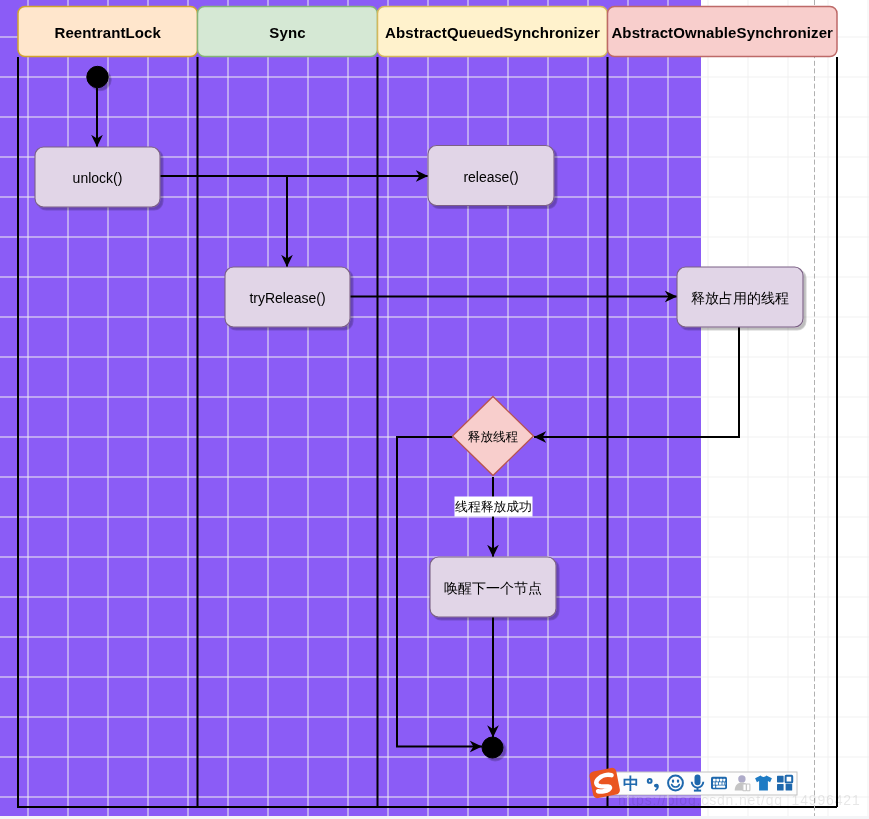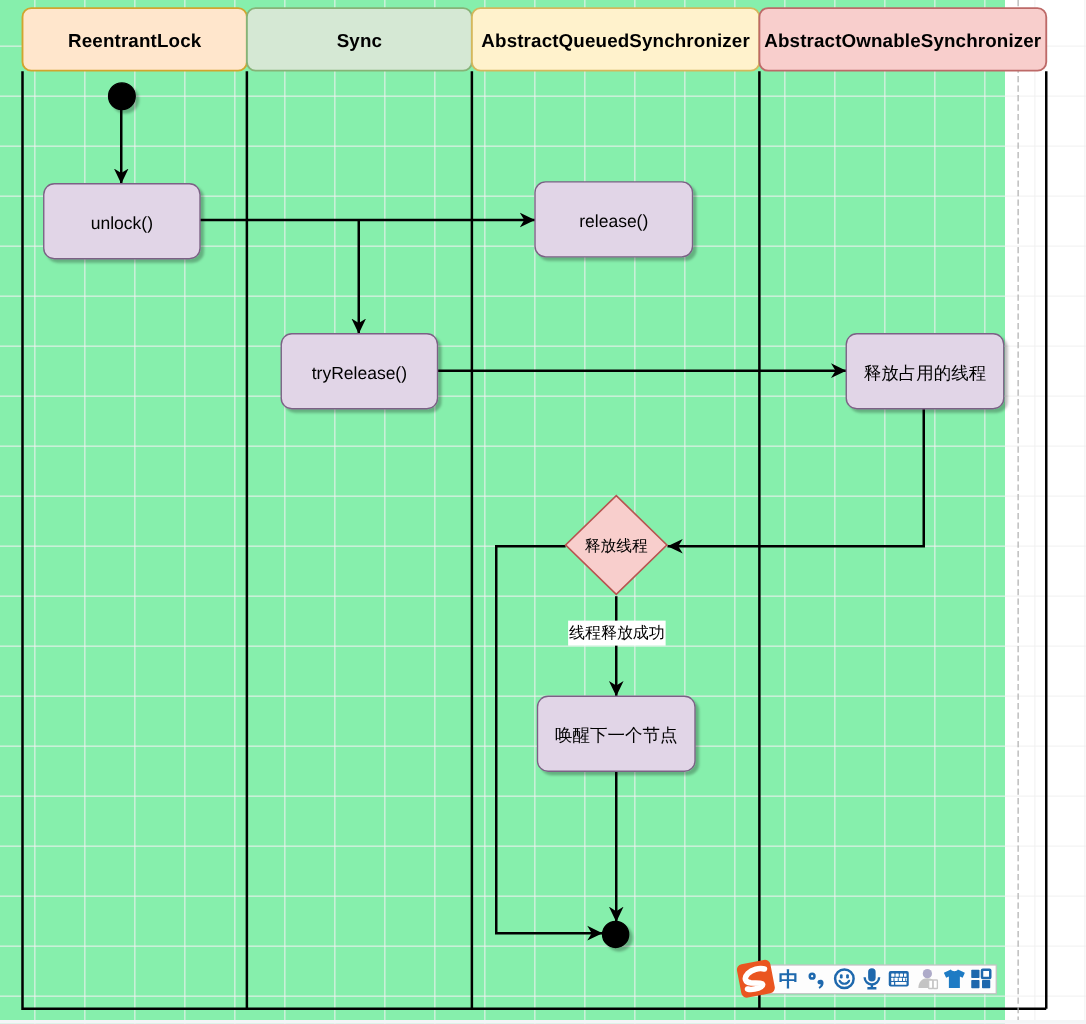--- a/index.html
+++ b/index.html
@@ -1,19 +1,19 @@
 <!DOCTYPE html>
 <html><head>
 <meta charset="utf-8">
 <title>UML Activity Diagram</title>
 <style>
   html,body{margin:0;padding:0;background:#ffffff;}
   body{width:869px;height:819px;overflow:hidden;
        font-family:"Liberation Sans","DejaVu Sans",sans-serif;}
-  #canvas{position:absolute;left:0;top:0;width:804px;height:819px;background:#86efac;}
+  #canvas{position:absolute;left:0;top:0;width:701px;height:819px;background:#8b5cf6;}
   .grid{position:absolute;left:0;top:0;width:869px;height:819px;
      background-image:
        linear-gradient(to right, #f0f0f0 1px, transparent 1px),
        linear-gradient(to bottom, #f0f0f0 1px, transparent 1px);
      background-size:40px 40px; background-position:-12.5px -3.5px;}
   svg.layer{position:absolute;left:0;top:0;width:869px;height:819px;}
   .lane-title{font-weight:bold;font-size:15px;fill:#000;letter-spacing:0.12px;}
   .node-label{font-size:14px;fill:#000;}
   .edge-label{font-size:12.8px;fill:#000;}
   .decision-label{font-size:12.6px;fill:#000;}
@@ -114,20 +114,21 @@
   <g>
         <g>
           <rect x="454.5" y="496.5" width="78" height="20" fill="#fff"></rect>
           <text x="493.5" y="510.5" text-anchor="middle" class="edge-label">线程释放成功</text>
         </g>
       </g>
     </svg>
 
   <div id="scrollstrip"></div>
 
+  <div id="wm">https://blog.csdn.net/qq_14996421</div>
 
   <svg class="ime" width="210" height="32" style="left:589px;top:767px;">
     <rect x="21" y="5" width="187" height="23" fill="#fdfdfd" stroke="#c2c2c2" stroke-width="1"></rect>
     <g transform="translate(15.7,16.0) rotate(-11)">
       <rect x="-13.6" y="-13.6" width="27.2" height="27.2" rx="4.5" ry="4.5" fill="#EA5520"></rect>
       <path d="M8.2,-6.4 C4.1,-8.2 -1.6,-8.0 -5.4,-5.4 C-9.5,-2.6 -9.2,1.2 -4.4,2.5 L2.7,4.2 C4.9,4.8 5.0,6.1 2.9,7.0 C0.1,8.3 -5.1,8.3 -8.1,6.8" fill="none" stroke="#ffffff" stroke-width="4.5" stroke-linecap="round" stroke-linejoin="round"></path>
     </g>
     <g fill="#1E68AD">
         <g transform="translate(42,16)">
           <text x="0" y="6" text-anchor="middle" font-size="16" font-weight="bold" font-family="sans-serif" fill="#1E68AD">中</text>

